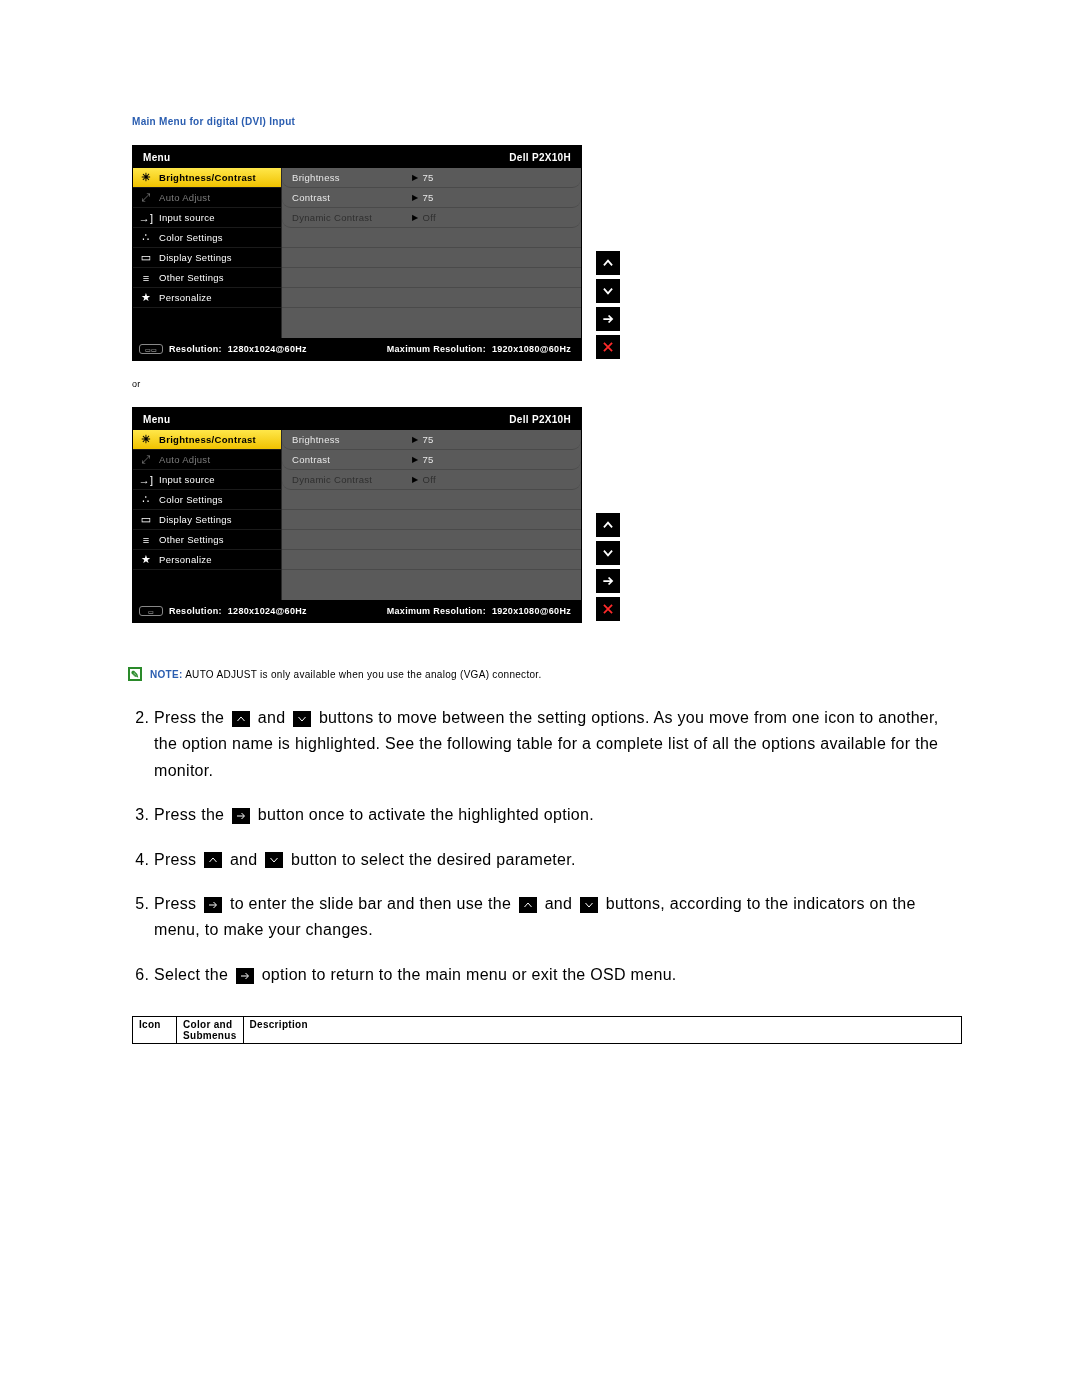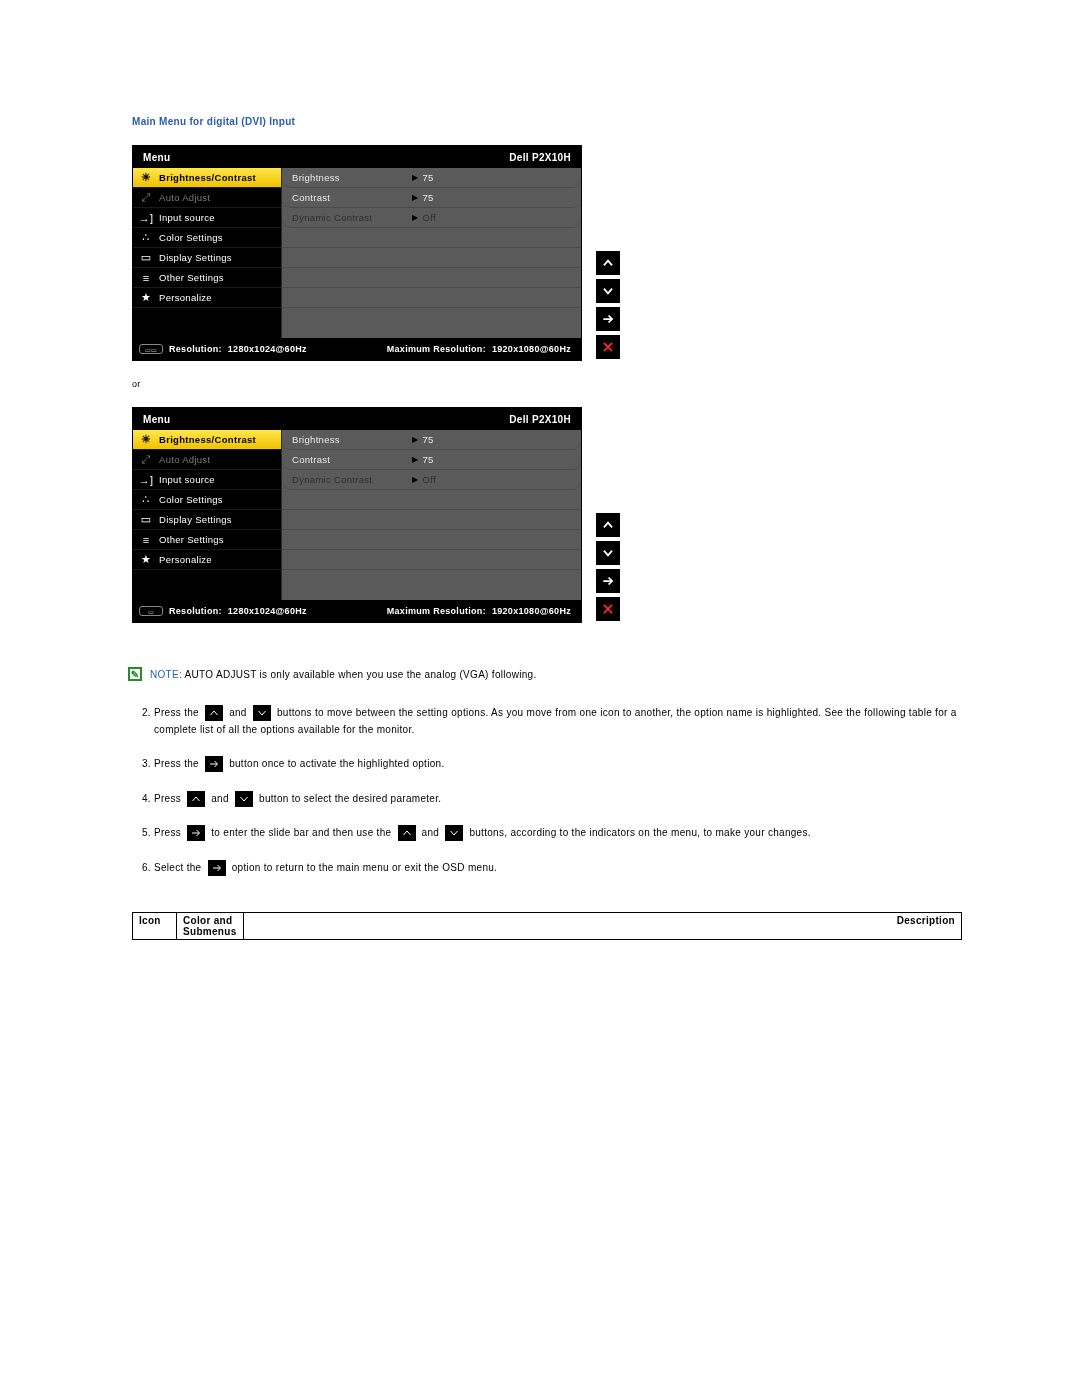--- a/index.html
+++ b/index.html
@@ -162,57 +162,57 @@
     display: inline-flex; align-items: center; justify-content: center;
     color: #fff; font-size: 10px;
     position: relative;
   }
   .note-icon::before {
     content: "";
     position: absolute; inset: 2px;
     background: #fff;
   }
   .note-icon span { position: relative; color: #2a8a2a; font-weight: bold; }
-  .note-label { color: #2a5db0; font-weight: normal; }
+  .note-label { color: #2a5db0; font-weight: bold; }
 
   
   ol.steps {
     margin: 24px 0 0 8px;
     padding-left: 14px;
   }
   ol.steps li {
     margin: 0 0 18px 0;
     line-height: 1.65;
-    font-size: 10px;
+    font-size: 16px;
   }
   .btnicon {
     display: inline-flex; align-items: center; justify-content: center;
     width: 18px; height: 16px;
     background: #000;
     vertical-align: middle;
     margin: 0 3px;
   }
   .btnicon svg { width: 12px; height: 12px; stroke: #fff; fill: none; stroke-width: 2; }
 
   
   table.desc {
     border-collapse: collapse;
     width: 830px;
-    margin-top: 36px;
+    margin-top: 28px;
     font-size: 10px;
   }
   table.desc th, table.desc td {
     border: 1px solid #000;
     padding: 2px 6px;
     text-align: left;
     vertical-align: top;
   }
   table.desc th:nth-child(1){ width: 44px; }
   table.desc th:nth-child(2){ width: 64px; }
-  table.desc th.center { text-align: right; }
+  table.desc th.center { text-align: left; }
 
 </style>
 </head>
 <body>
 
 <div class="page">
   <div class="content">
 
     <div class="heading">Main Menu for digital (DVI) Input</div>
 
@@ -421,21 +421,21 @@
           </div>
       </div>
     </div>
 
     <div class="note-row">
       <span class="note-icon">
           <span>✎</span>
         </span>
       <span>
         <span class="note-label">NOTE:</span>
-        <span>AUTO ADJUST is only available when you use the analog (VGA) following.</span>
+        <span>AUTO ADJUST is only available when you use the analog (VGA) connector.</span>
       </span>
     </div>
 
     <ol class="steps" start="2">
       <li>
         <span>Press the</span>
         <span class="btnicon">
             <svg viewBox="0 0 24 24">
               <path d="M5 16 L12 8 L19 16"></path>
             </svg>

